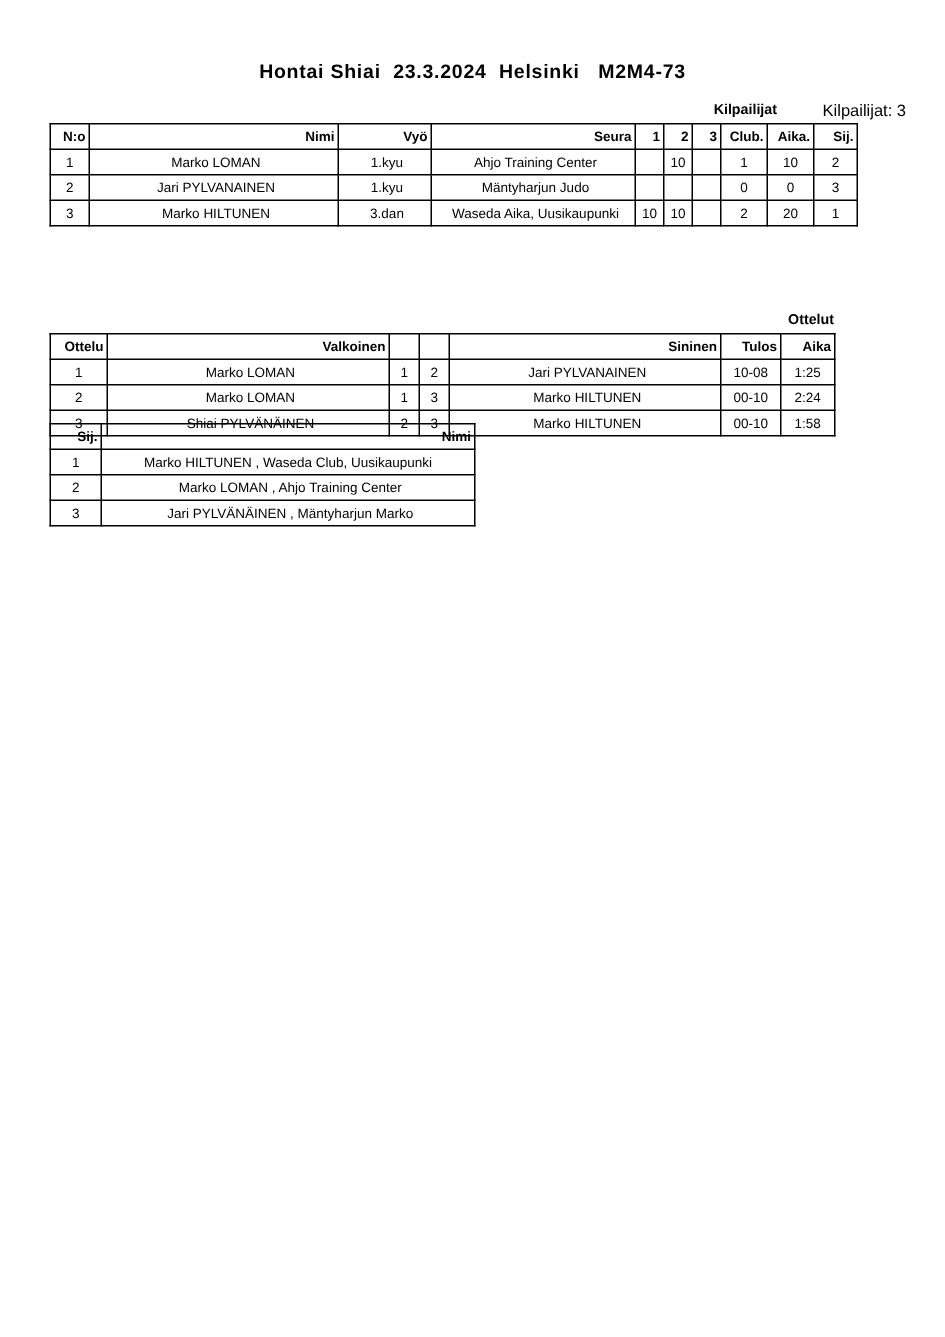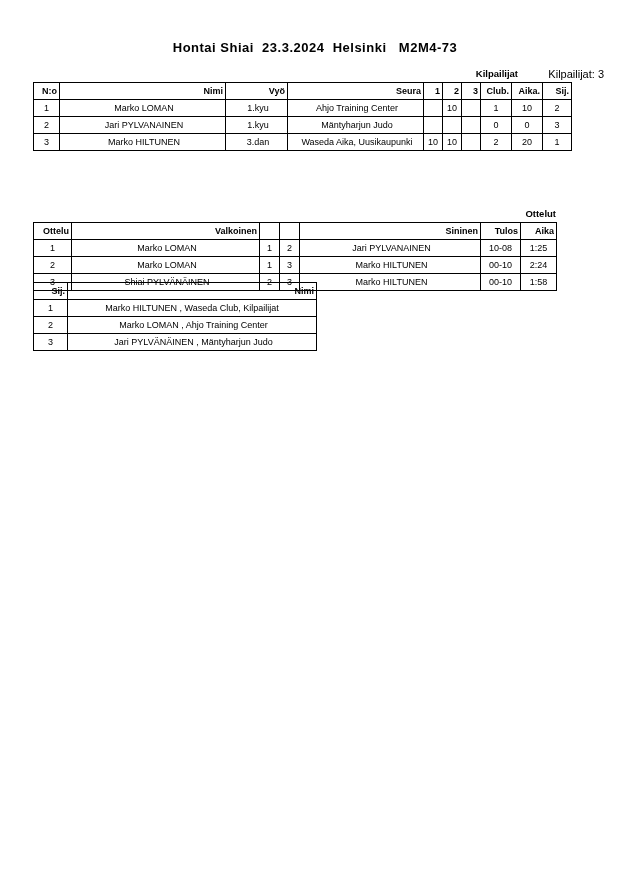--- a/index.html
+++ b/index.html
@@ -234,25 +234,25 @@
     </colgroup>
     <thead>
       <tr>
         <th>Sij.</th>
         <th>Nimi</th>
       </tr>
     </thead>
     <tbody>
       <tr>
         <td class="c">1</td>
-        <td class="c">Marko HILTUNEN , Waseda Club, Kilpailijat</td>
+        <td class="c">Marko HILTUNEN , Waseda Club, Uusikaupunki</td>
       </tr>
       <tr>
         <td class="c">2</td>
         <td class="l">Marko LOMAN , Ahjo Training Center</td>
       </tr>
       <tr>
         <td class="c">3</td>
-        <td class="l">Jari PYLVÄNÄINEN , Mäntyharjun Judo</td>
+        <td class="l">Jari PYLVÄNÄINEN , Mäntyharjun Marko</td>
       </tr>
     </tbody>
   </table>
 </div>
 
 </body></html>

